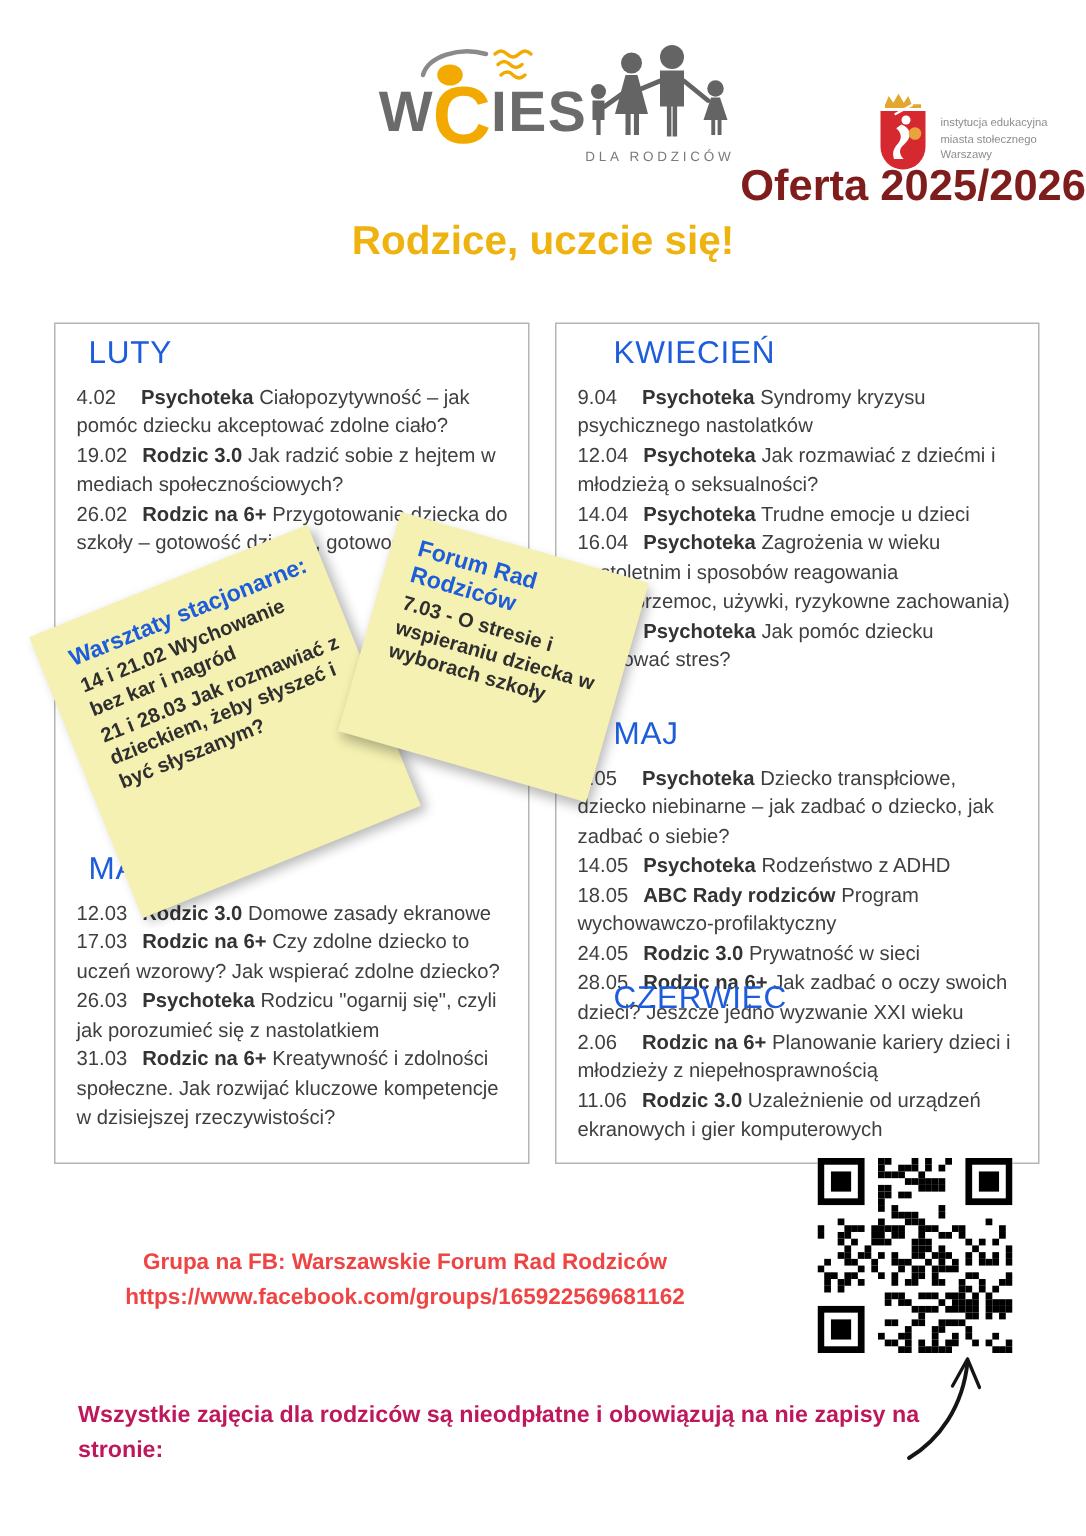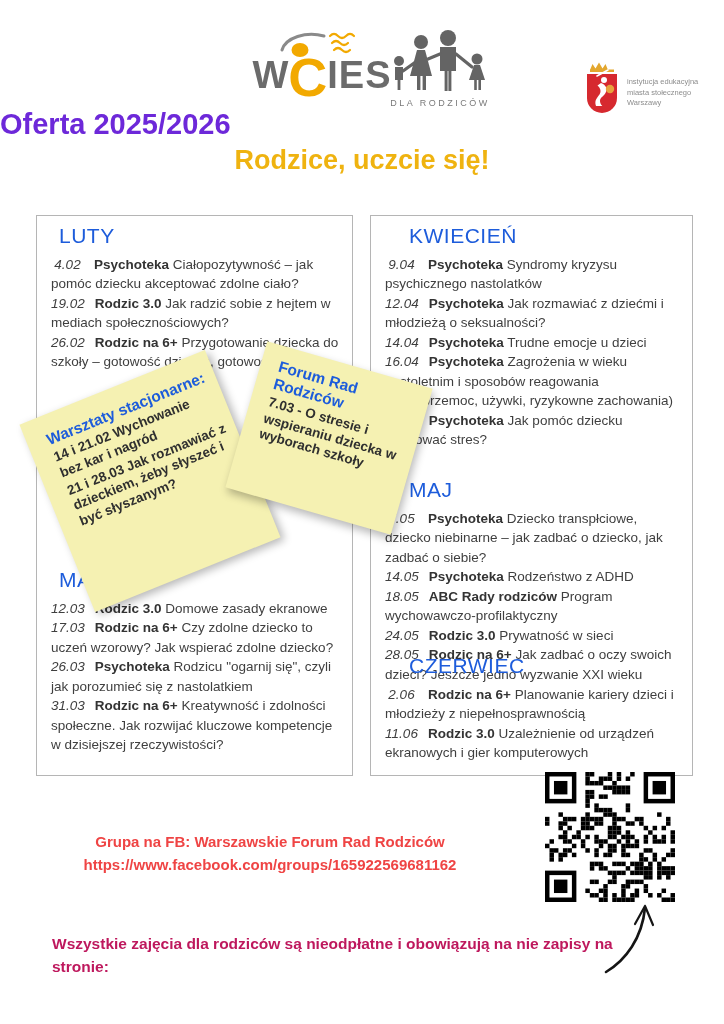--- a/index.html
+++ b/index.html
@@ -8,34 +8,34 @@
 
   
   .wcies{position:absolute;left:252px;top:30px;width:140px;text-align:center;}
   .wcies .swoosh{margin-left:26px;display:block;}
   .wcies .word{font-weight:700;color:#6b6b6b;font-size:38px;letter-spacing:1px;line-height:30px;white-space:nowrap;}
   .wcies .c{color:#f2a900;font-size:54px;vertical-align:-8px;margin:0 -1px;}
   .family{position:absolute;left:386px;top:30px;width:108px;text-align:center;}
   .family .caption{font-size:9px;letter-spacing:2.5px;color:#7a7a7a;margin-top:2px;white-space:nowrap;}
   .crest{position:absolute;left:583px;top:61px;}
   .crest-text{position:absolute;left:627px;top:77px;font-size:7.5px;line-height:1.4;color:#8d8d8d;white-space:pre-line;}
-  .title{position:absolute;left:0;top:108px;width:724px;text-align:left;
-         font-size:29px;font-weight:700;color:#6d28d9;}
+  .title{position:absolute;left:0;top:108px;width:724px;text-align:right;
+         font-size:29px;font-weight:700;color:#7f1d1d;}
   .subtitle{position:absolute;left:0;top:145px;width:724px;text-align:center;
          font-size:27px;font-weight:700;color:#efb310;}
 
   
   .box{position:absolute;top:215px;height:559px;background:#fff;border:1px solid #b5b5b5;}
   #box-left{left:36px;width:315px;}
   #box-right{left:370px;width:321px;}
   .month{position:absolute;}
   .month h2{margin:0 0 7px 8px;font-size:21px;font-weight:400;color:#1d5cdb;letter-spacing:0.5px;}
   #box-right .month h2{margin-left:24px;}
   .item{margin:0;font-size:13.5px;line-height:1.44;color:#3f3f3f;}
-  .item .date{display:inline-block;min-width:33px;text-align:center;margin-right:10px;font-style:italic;}
+  .item .date{display:inline-block;min-width:33px;text-align:left;margin-right:10px;}
   .item b{color:#333333;}
   #m-luty{left:14px;top:8px;width:294px;}
   #m-marzec{left:14px;top:352px;width:294px;}
   #m-kwiecien{left:14px;top:8px;width:300px;}
   #m-maj{left:14px;top:262px;width:300px;}
   #m-czerwiec{left:14px;top:438px;width:300px;}
 
   
   .note{position:absolute;background:#f5f1b2;box-shadow:3px 4px 8px rgba(0,0,0,0.28);}
   #note-left{left:50px;top:380px;width:170px;height:176px;transform:rotate(-22deg);

